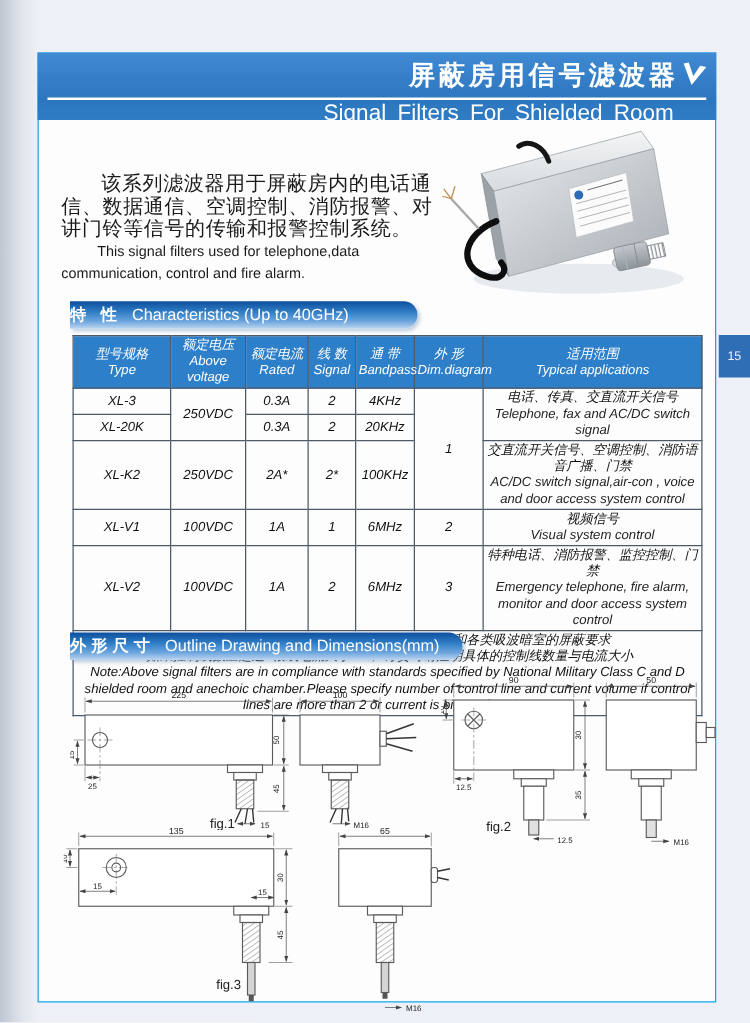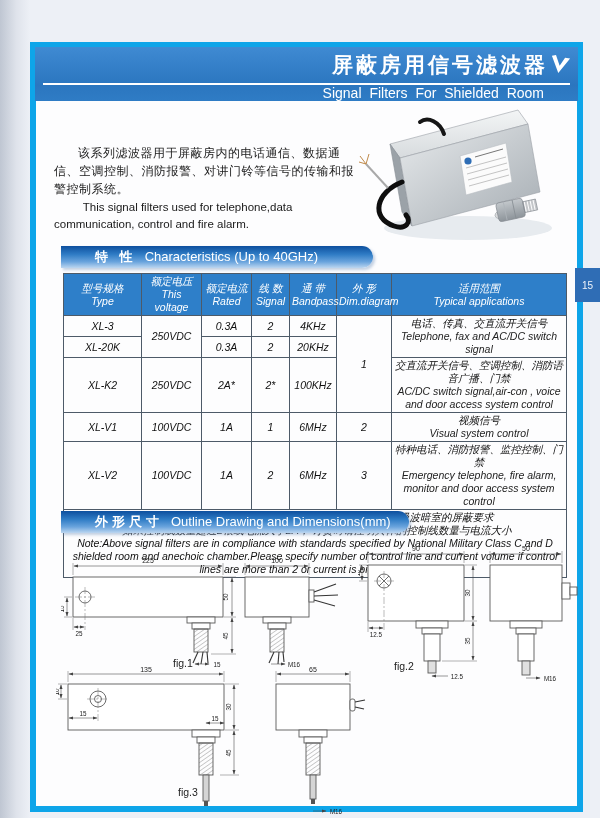--- a/index.html
+++ b/index.html
@@ -5,41 +5,41 @@
   html,body{margin:0;padding:0;}
   body{
     width:600px;height:818px;position:relative;overflow:hidden;
     background:#edf0f6;
     font-family:"Liberation Sans","DejaVu Sans",sans-serif;
     color:#111;
   }
   .left-strip{position:absolute;left:0;top:0;width:30px;height:818px;
     background:linear-gradient(90deg,#bfc6d2,#dfe3eb 55%,#edf0f6);}
   .panel{position:absolute;left:30px;top:42px;width:541px;height:758px;
-    background:#fdfdfe;border:6px solid #0ea5e9;}
+    background:#fdfdfe;border:1px solid #0ea5e9;}
   
   .banner{position:absolute;left:-1px;top:-1px;width:543px;height:54px;
     background:linear-gradient(180deg,#3f8ad2,#2b76bf 70%,#2f7cc5);}
   .banner-cn{position:absolute;right:30px;top:4px;font-size:21px;font-weight:bold;
     color:#fff;letter-spacing:3px;white-space:nowrap;}
   .banner-arrow{position:absolute;right:7px;top:7px;width:20px;height:20px;}
   .banner-line{position:absolute;left:8px;right:8px;top:36px;height:2px;background:#fff;}
-  .banner-en{position:absolute;right:34px;top:38px;font-size:14px;color:#fff;
+  .banner-en{position:absolute;right:34px;top:38px;font-size:18px;color:#fff;
     word-spacing:4px;white-space:nowrap;}
   
-  .intro-cn{position:absolute;left:18px;top:96px;width:302px;font-size:12px;
+  .intro-cn{position:absolute;left:18px;top:96px;width:302px;font-size:16px;
     line-height:18px;letter-spacing:0.5px;text-indent:2em;color:#1a1a1a;}
   .intro-en{position:absolute;left:18px;top:151px;width:310px;font-size:11.5px;
     line-height:17px;text-indent:2.5em;color:#1a1a1a;}
   
   .sec-hdr{position:absolute;height:22px;color:#fff;font-size:13px;line-height:21px;
     border-radius:0 11px 11px 0;
     background:linear-gradient(180deg,#0d4f9e 0%,#2f7cc5 38%,#6aa4dd 72%,#bcd6f0 100%);
     box-shadow:2px 2px 3px rgba(120,150,190,.45);
-    padding-left:34px;white-space:nowrap;}
+    white-space:nowrap;}
   .sec-hdr .cnb{font-weight:bold;letter-spacing:4px;margin-right:8px;}
   .hdr-char{left:25px;top:198px;width:278px;}
   .hdr-outline{left:25px;top:463px;width:314px;}
   
   table.spec{position:absolute;left:27px;top:225px;width:503px;border-collapse:collapse;
     table-layout:fixed;font-size:10.5px;font-style:italic;}
   table.spec th,table.spec td{border:1px solid #4d5a68;padding:1px 2px;text-align:center;
     vertical-align:middle;}
   table.spec th{background:#2e7fc9;color:#fff;font-weight:normal;line-height:13px;height:32px;}
   table.spec td{color:#101010;line-height:13px;}
@@ -152,21 +152,21 @@
         <col style="width:175px">
     </colgroup>
     <tbody>
         <tr>
       <th>
             <div>型号规格</div>
             <div>Type</div>
           </th>
       <th>
             <div>额定电压</div>
-            <div>This voltage</div>
+            <div>Above voltage</div>
           </th>
       <th>
             <div>额定电流</div>
             <div>Rated</div>
           </th>
       <th>
             <div>线 数</div>
             <div>Signal</div>
           </th>
       <th>

